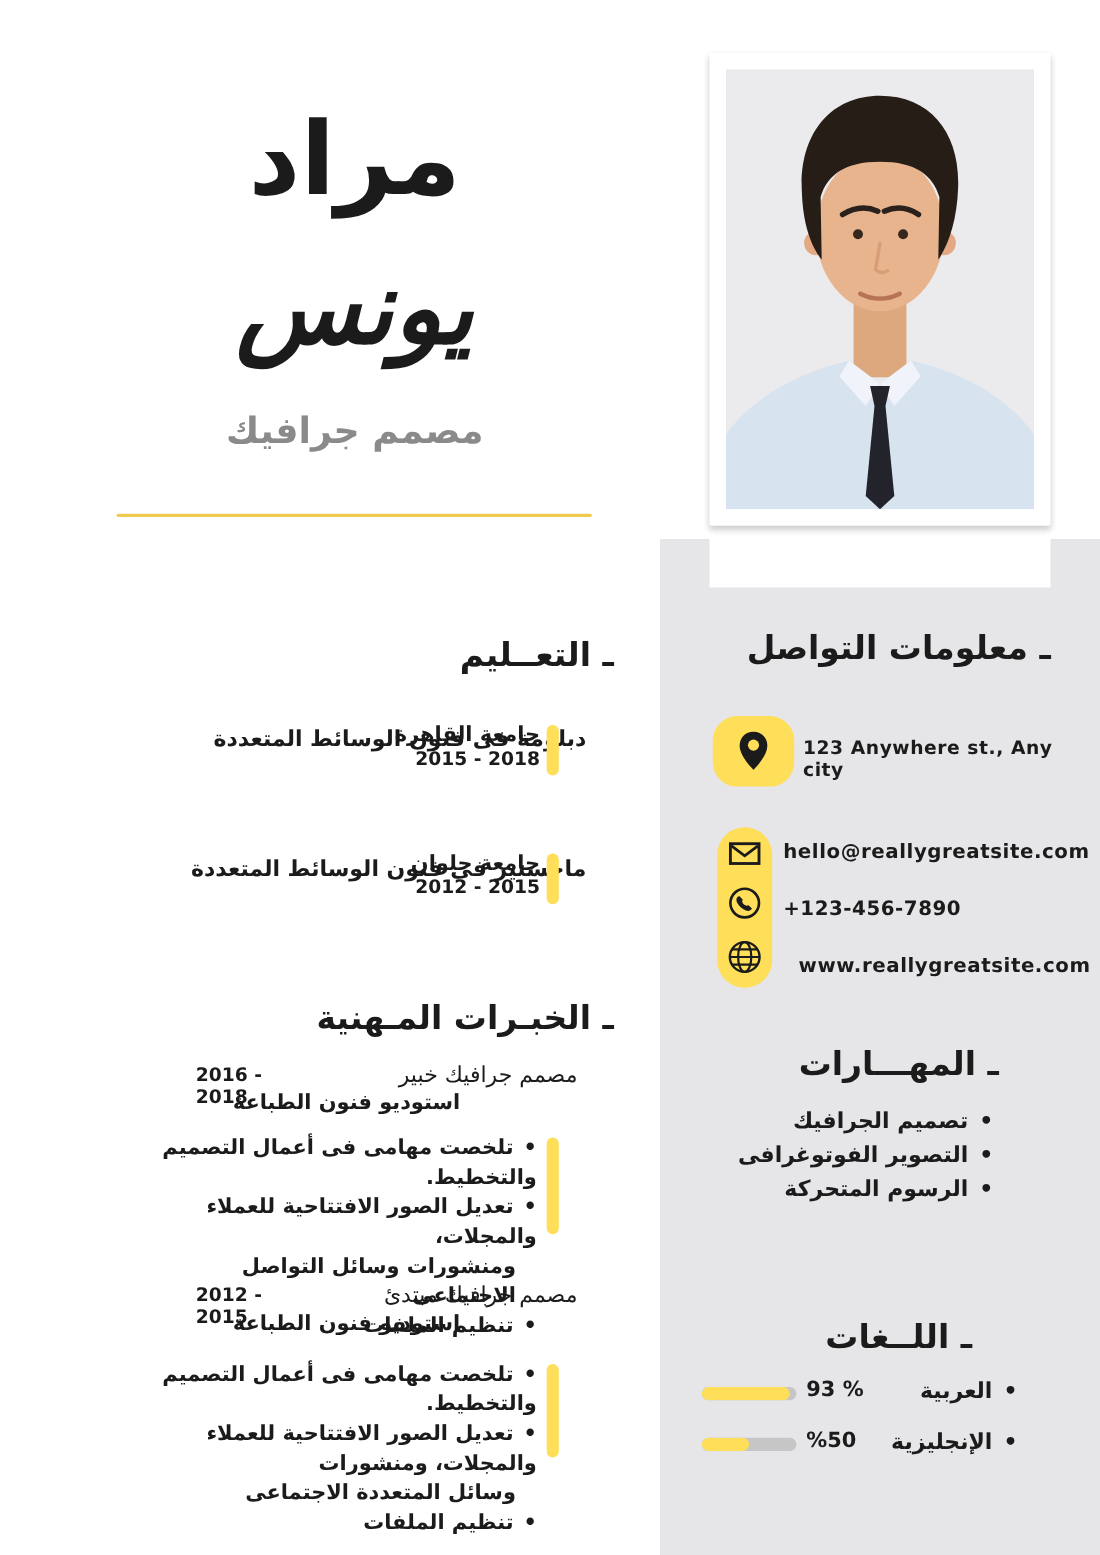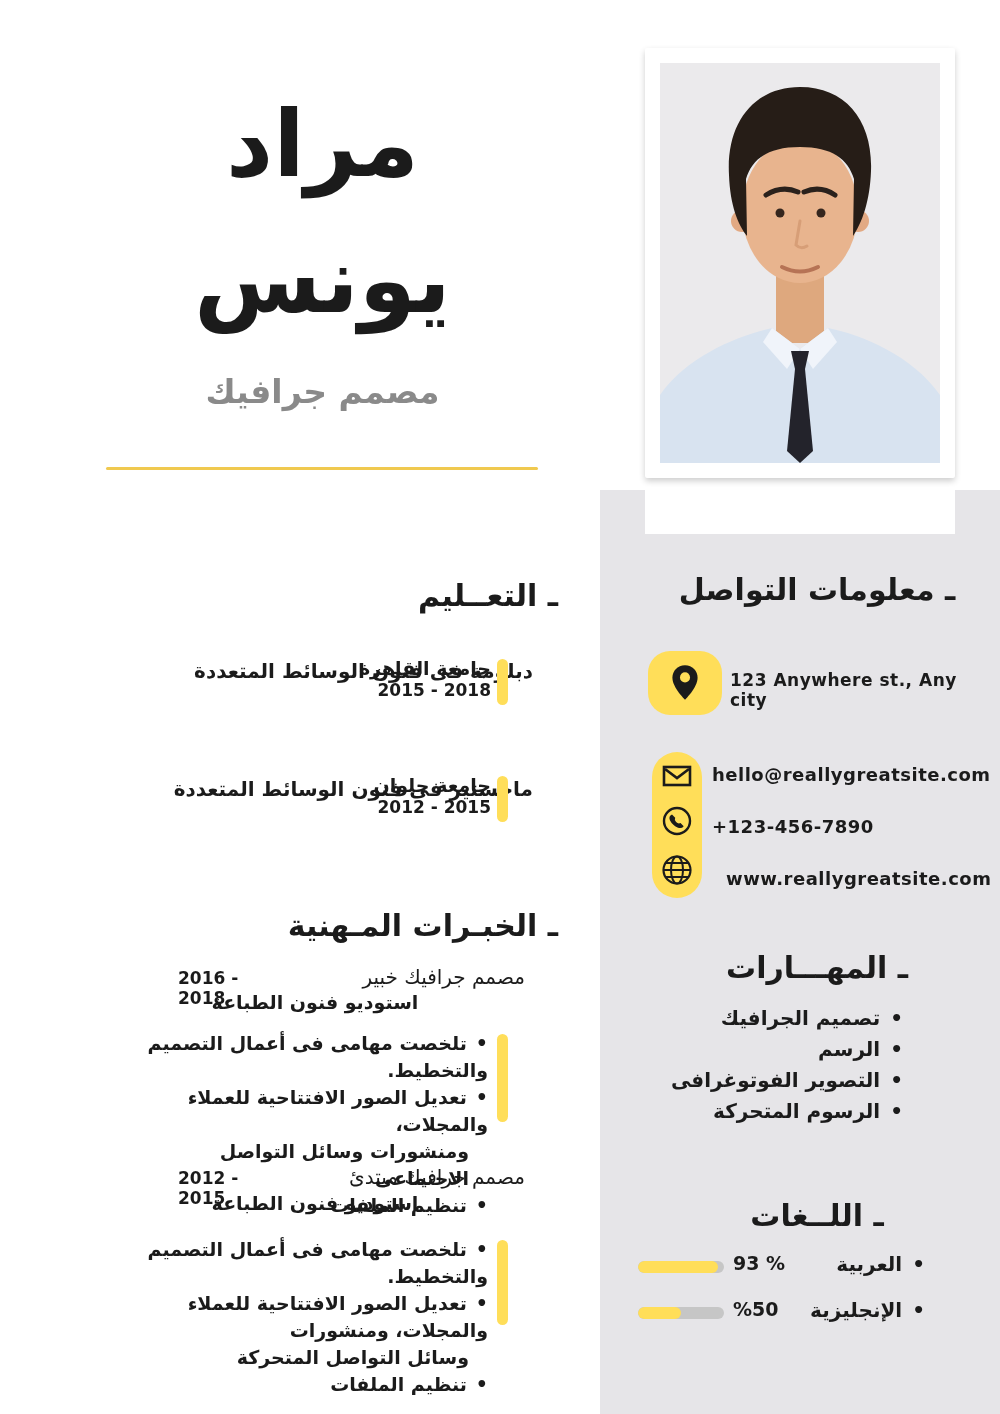--- a/index.html
+++ b/index.html
@@ -12,21 +12,21 @@
   .panel-notch{position:absolute;left:45px;top:0;width:310px;height:44px;background:#ffffff;}
   
   .photo-card{
     position:absolute;left:645px;top:48px;width:310px;height:430px;background:#ffffff;
     box-shadow:0 3px 6px rgba(0,0,0,.20);border-radius:2px;padding:0;
   }
   .photo-card svg{position:absolute;left:15px;top:15px;}
   
   .name-line{position:absolute;left:105px;width:435px;text-align:center;font-weight:bold;font-size:92px;line-height:1.15;direction:rtl;}
   .first-name{top:92px;}
-  .last-name{top:228px;}
+  .last-name{top:228px;font-style:italic;}
   .job-title{position:absolute;left:105px;width:435px;top:372px;text-align:center;font-weight:bold;font-size:33px;color:#8a8a8a;direction:rtl;}
   .title-underline{position:absolute;left:106px;top:467px;width:432px;height:3px;background:#F0C94F;border-radius:2px;}
   
   .sec-head-left{position:absolute;left:105px;width:453px;text-align:right;direction:rtl;font-weight:bold;font-size:30px;}
   .sec-head-panel{position:absolute;left:634px;width:366px;text-align:center;direction:rtl;font-weight:bold;font-size:30px;}
   
   .edu-degree{position:absolute;left:105px;width:428px;text-align:right;direction:rtl;font-weight:bold;font-size:20px;margin-top:29px;}
   .edu-sub{position:absolute;left:105px;width:386px;text-align:right;direction:rtl;font-weight:bold;font-size:19px;line-height:22px;}
   .edu-sub .dates{font-size:17px;}
   .ybar{position:absolute;left:497px;width:11px;background:#FFDE59;border-radius:6px;}
@@ -131,21 +131,21 @@
     <div class="b-line has-dot">تنظيم الملفات</div>
   </div>
 
   <div class="job-title-line" style="top:1165px">مصمم جرافيك مبتدئ</div>
   <div class="job-dates" style="top:1168px">2012 - 2015</div>
   <div class="job-company" style="top:1192px">استوديو فنون الطباعة</div>
   <div class="ybar" style="top:1240px;height:85px"></div>
   <div class="bullets" style="top:1236px">
     <div class="b-line has-dot">تلخصت مهامى فى أعمال التصميم والتخطيط.</div>
     <div class="b-line has-dot">تعديل الصور الافتتاحية للعملاء والمجلات، ومنشورات</div>
-    <div class="b-line cont">وسائل التواصل المتحركة</div>
+    <div class="b-line cont">وسائل المتعددة الاجتماعى</div>
     <div class="b-line has-dot">تنظيم الملفات</div>
   </div>
 
   <div class="sec-head-panel" style="top:572px">ـ معلومات التواصل</div>
 
   <div class="icon-chip">
     <svg width="28" height="38" viewBox="0 0 30 40">
       <path d="M15,1 C7,1 1.5,7 1.5,14.5 C1.5,25 15,38 15,38 S28.5,25 28.5,14.5 C28.5,7 23,1 15,1 Z" fill="#1b1b1b"></path>
       <circle cx="15" cy="14" r="5.4" fill="#FFDE59"></circle>
     </svg>
@@ -169,21 +169,20 @@
       <line x1="4.5" y1="23" x2="27.5" y2="23" stroke="#1b1b1b" stroke-width="2"></line>
     </svg>
   </div>
   <div class="contact-text ct-email">hello@reallygreatsite.com</div>
   <div class="contact-text ct-phone">+123-456-7890</div>
   <div class="contact-text ct-web">www.reallygreatsite.com</div>
 
   <div class="sec-head-panel" style="top:950px">ـ المهـــارات</div>
   <div class="skills-list">
     <div class="skill">تصميم الجرافيك</div>
-    <div class="skill">الرسم</div>
     <div class="skill">التصوير الفوتوغرافى</div>
     <div class="skill">الرسوم المتحركة</div>
   </div>
 
   <div class="sec-head-panel" style="top:1198px">ـ اللــغات</div>
 
   <div class="lang-label" style="top:1252px">العربية</div>
   <div class="lang-bar" style="top:1261px">
     <div class="lang-fill" style="width: 93%;"></div>
   </div>

